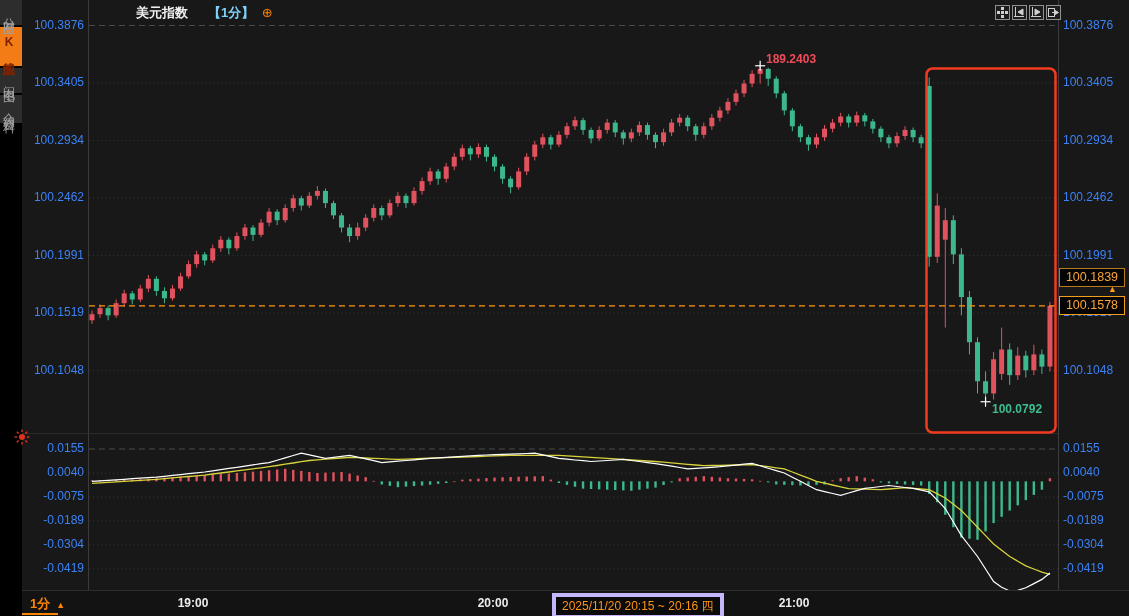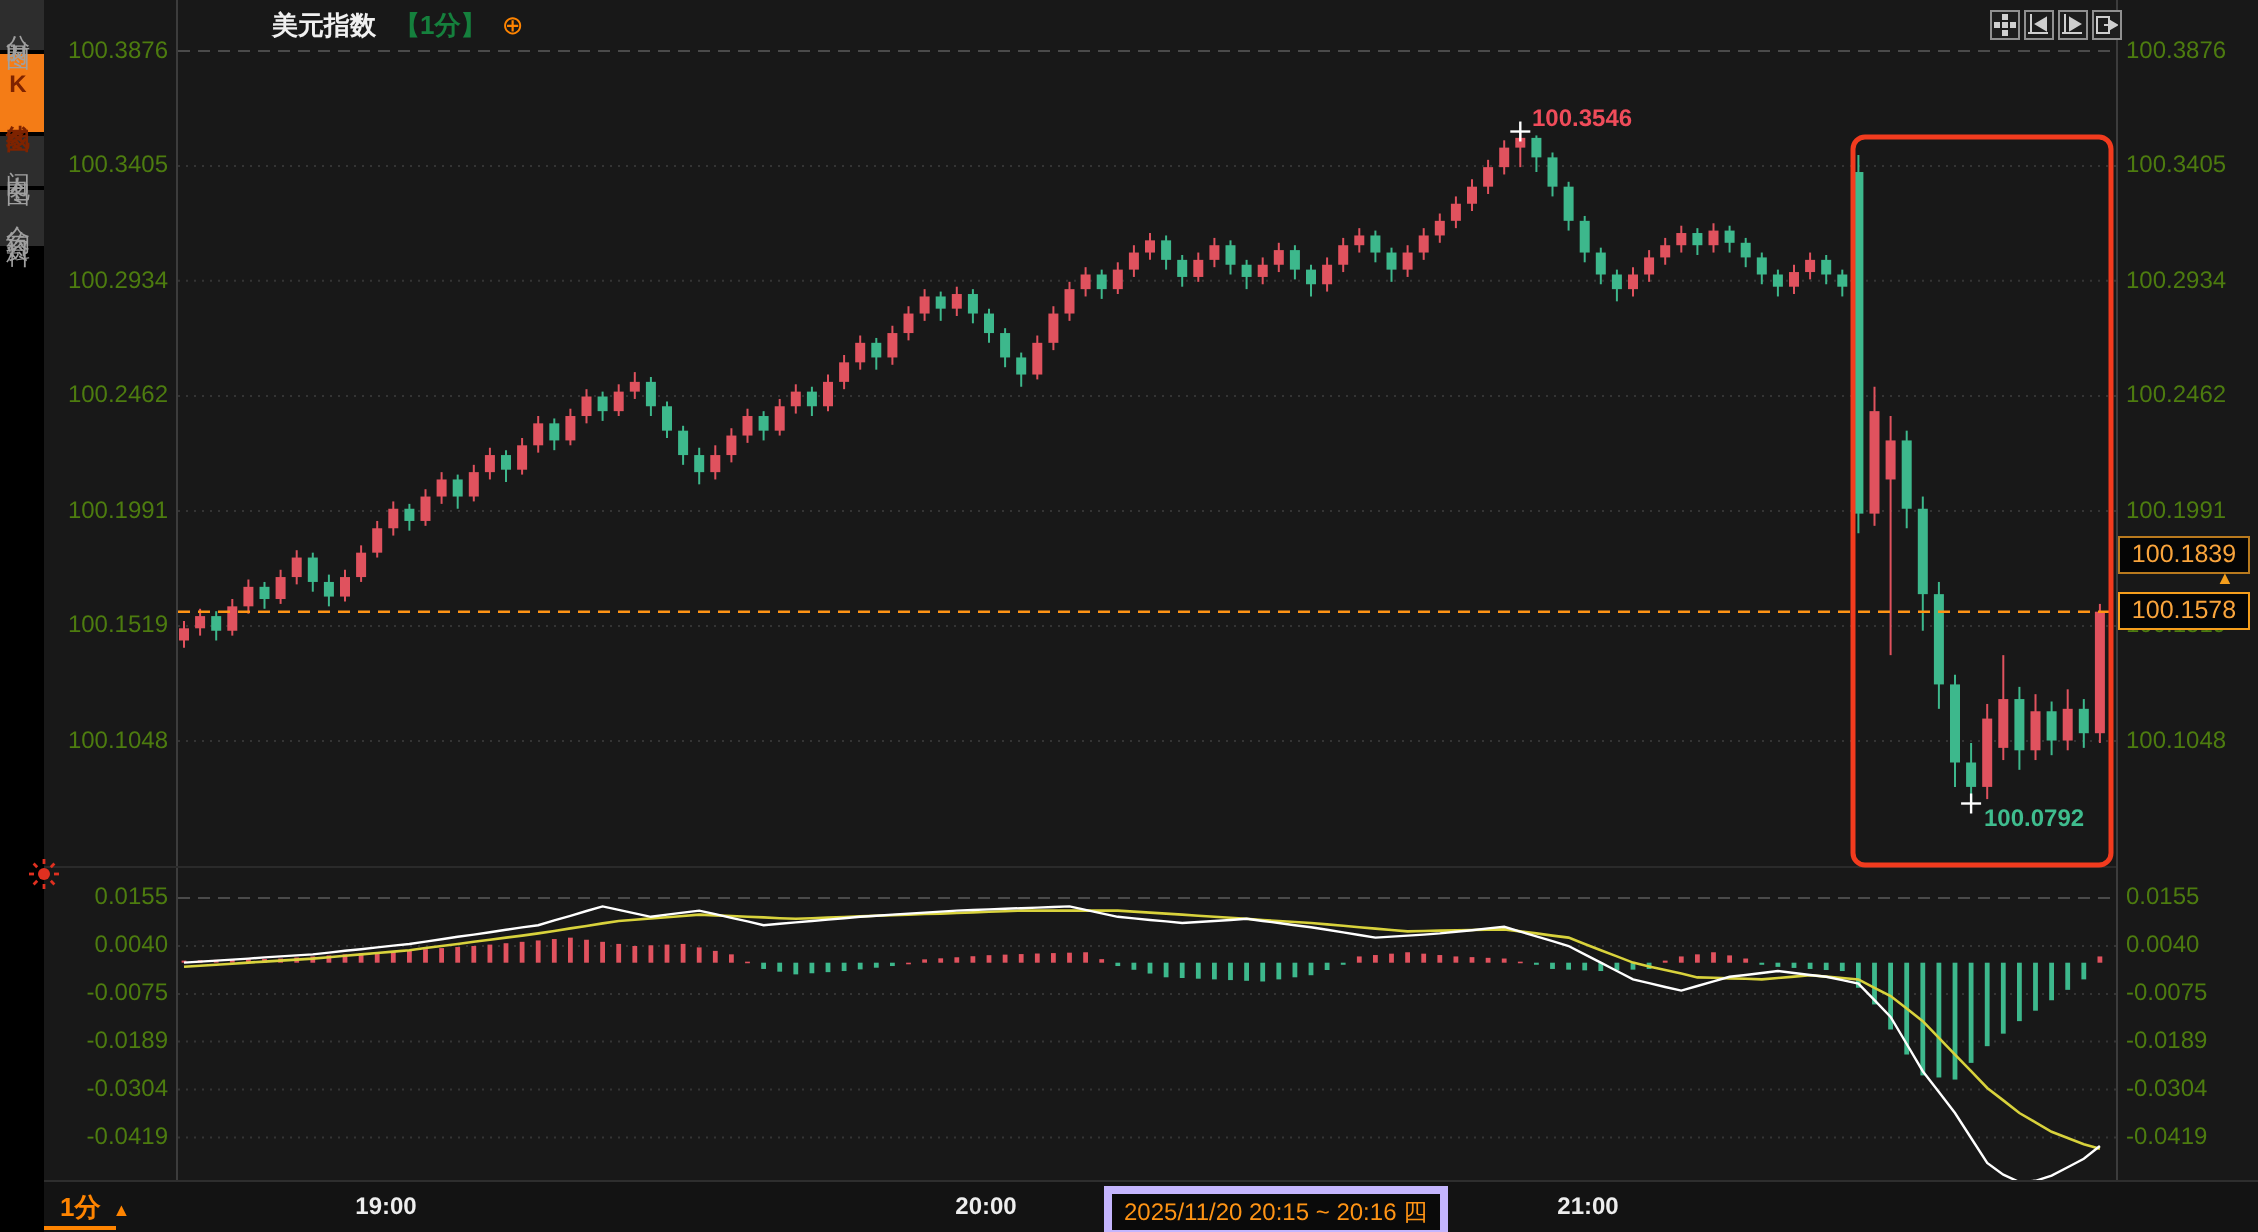--- a/index.html
+++ b/index.html
@@ -8,28 +8,28 @@
   #stage{position:absolute;inset:0;background:#181818;}
   
   #sidebar{position:absolute;left:0;top:0;width:22px;height:616px;background:#000;z-index:30;}
   .side-tab{width:22px;background:#2d2d2d;color:#a0a0a0;font-size:12px;
             writing-mode:vertical-lr;text-orientation:upright;letter-spacing:3px;
             padding:8px 0;text-align:center;margin-bottom:2px;cursor:pointer;}
   .side-tab.active{background:#f47c16;color:#7e2300;font-weight:bold;}
   
   #hdr{position:absolute;left:88px;top:4px;z-index:20;font-size:13px;}
   #hdr .sym{color:#f0f0f0;font-weight:bold;padding-left:48px;}
-  #hdr .per{color:#15803d;font-weight:bold;margin-left:9px;}
+  #hdr .per{color:#7dd3fc;font-weight:bold;margin-left:20px;}
   #hdr .gear{color:#ff8400;margin-left:4px;font-size:13px;cursor:pointer;}
   
   #tools{position:absolute;left:995px;top:5px;z-index:20;display:flex;gap:2px;}
   .tool{width:15px;height:15px;border:1px solid #909090;box-sizing:border-box;
         display:flex;align-items:center;justify-content:center;cursor:pointer;background:#1d1d1d;}
   
-  .axl{position:absolute;font-size:12px;color:#4d7c0f;z-index:12;line-height:14px;}
+  .axl{position:absolute;font-size:12px;color:#3b82f6;z-index:12;line-height:14px;}
   .axl.l{left:24px;width:60px;text-align:right;}
   .axl.r{left:1063px;width:64px;text-align:left;}
   
   #macdhdr{position:absolute;left:90px;top:435px;z-index:12;font-size:12px;white-space:nowrap;}
   #macdhdr .w{color:#e8e8e8;}
   #macdhdr .y{color:#d8d23c;margin-left:10px;}
   #macdhdr .m{color:#e44fe4;margin-left:10px;}
   
   .px-note{position:absolute;z-index:12;font-size:12px;font-weight:bold;}
   #hi-note{left:766px;top:52px;color:#ef4c5a;}
@@ -541,21 +541,21 @@
           <line x1="13" y1="8" x2="15.5" y2="8"></line>
         <line x1="2.8" y1="2.8" x2="4.6" y2="4.6"></line>
           <line x1="11.4" y1="11.4" x2="13.2" y2="13.2"></line>
         <line x1="2.8" y1="13.2" x2="4.6" y2="11.4"></line>
           <line x1="11.4" y1="4.6" x2="13.2" y2="2.8"></line>
       </g>
       <circle cx="8" cy="8" r="3" fill="#e03020"></circle>
     </svg>
   </div>
 
-  <div class="px-note" id="hi-note">100.3546</div>
+  <div class="px-note" id="hi-note">189.2403</div>
   <div class="px-note" id="lo-note">100.0792</div>
 
   <div class="pbox" id="pbox-upper">100.1839</div>
   <div id="pbox-arrow">▲</div>
   <div class="pbox" id="pbox-cur">100.1578</div>
 
 
   <div id="bbar">
     <div id="period"><span>1分</span><span class="tri">▲</span></div>
     <div id="period-underline"></div>

